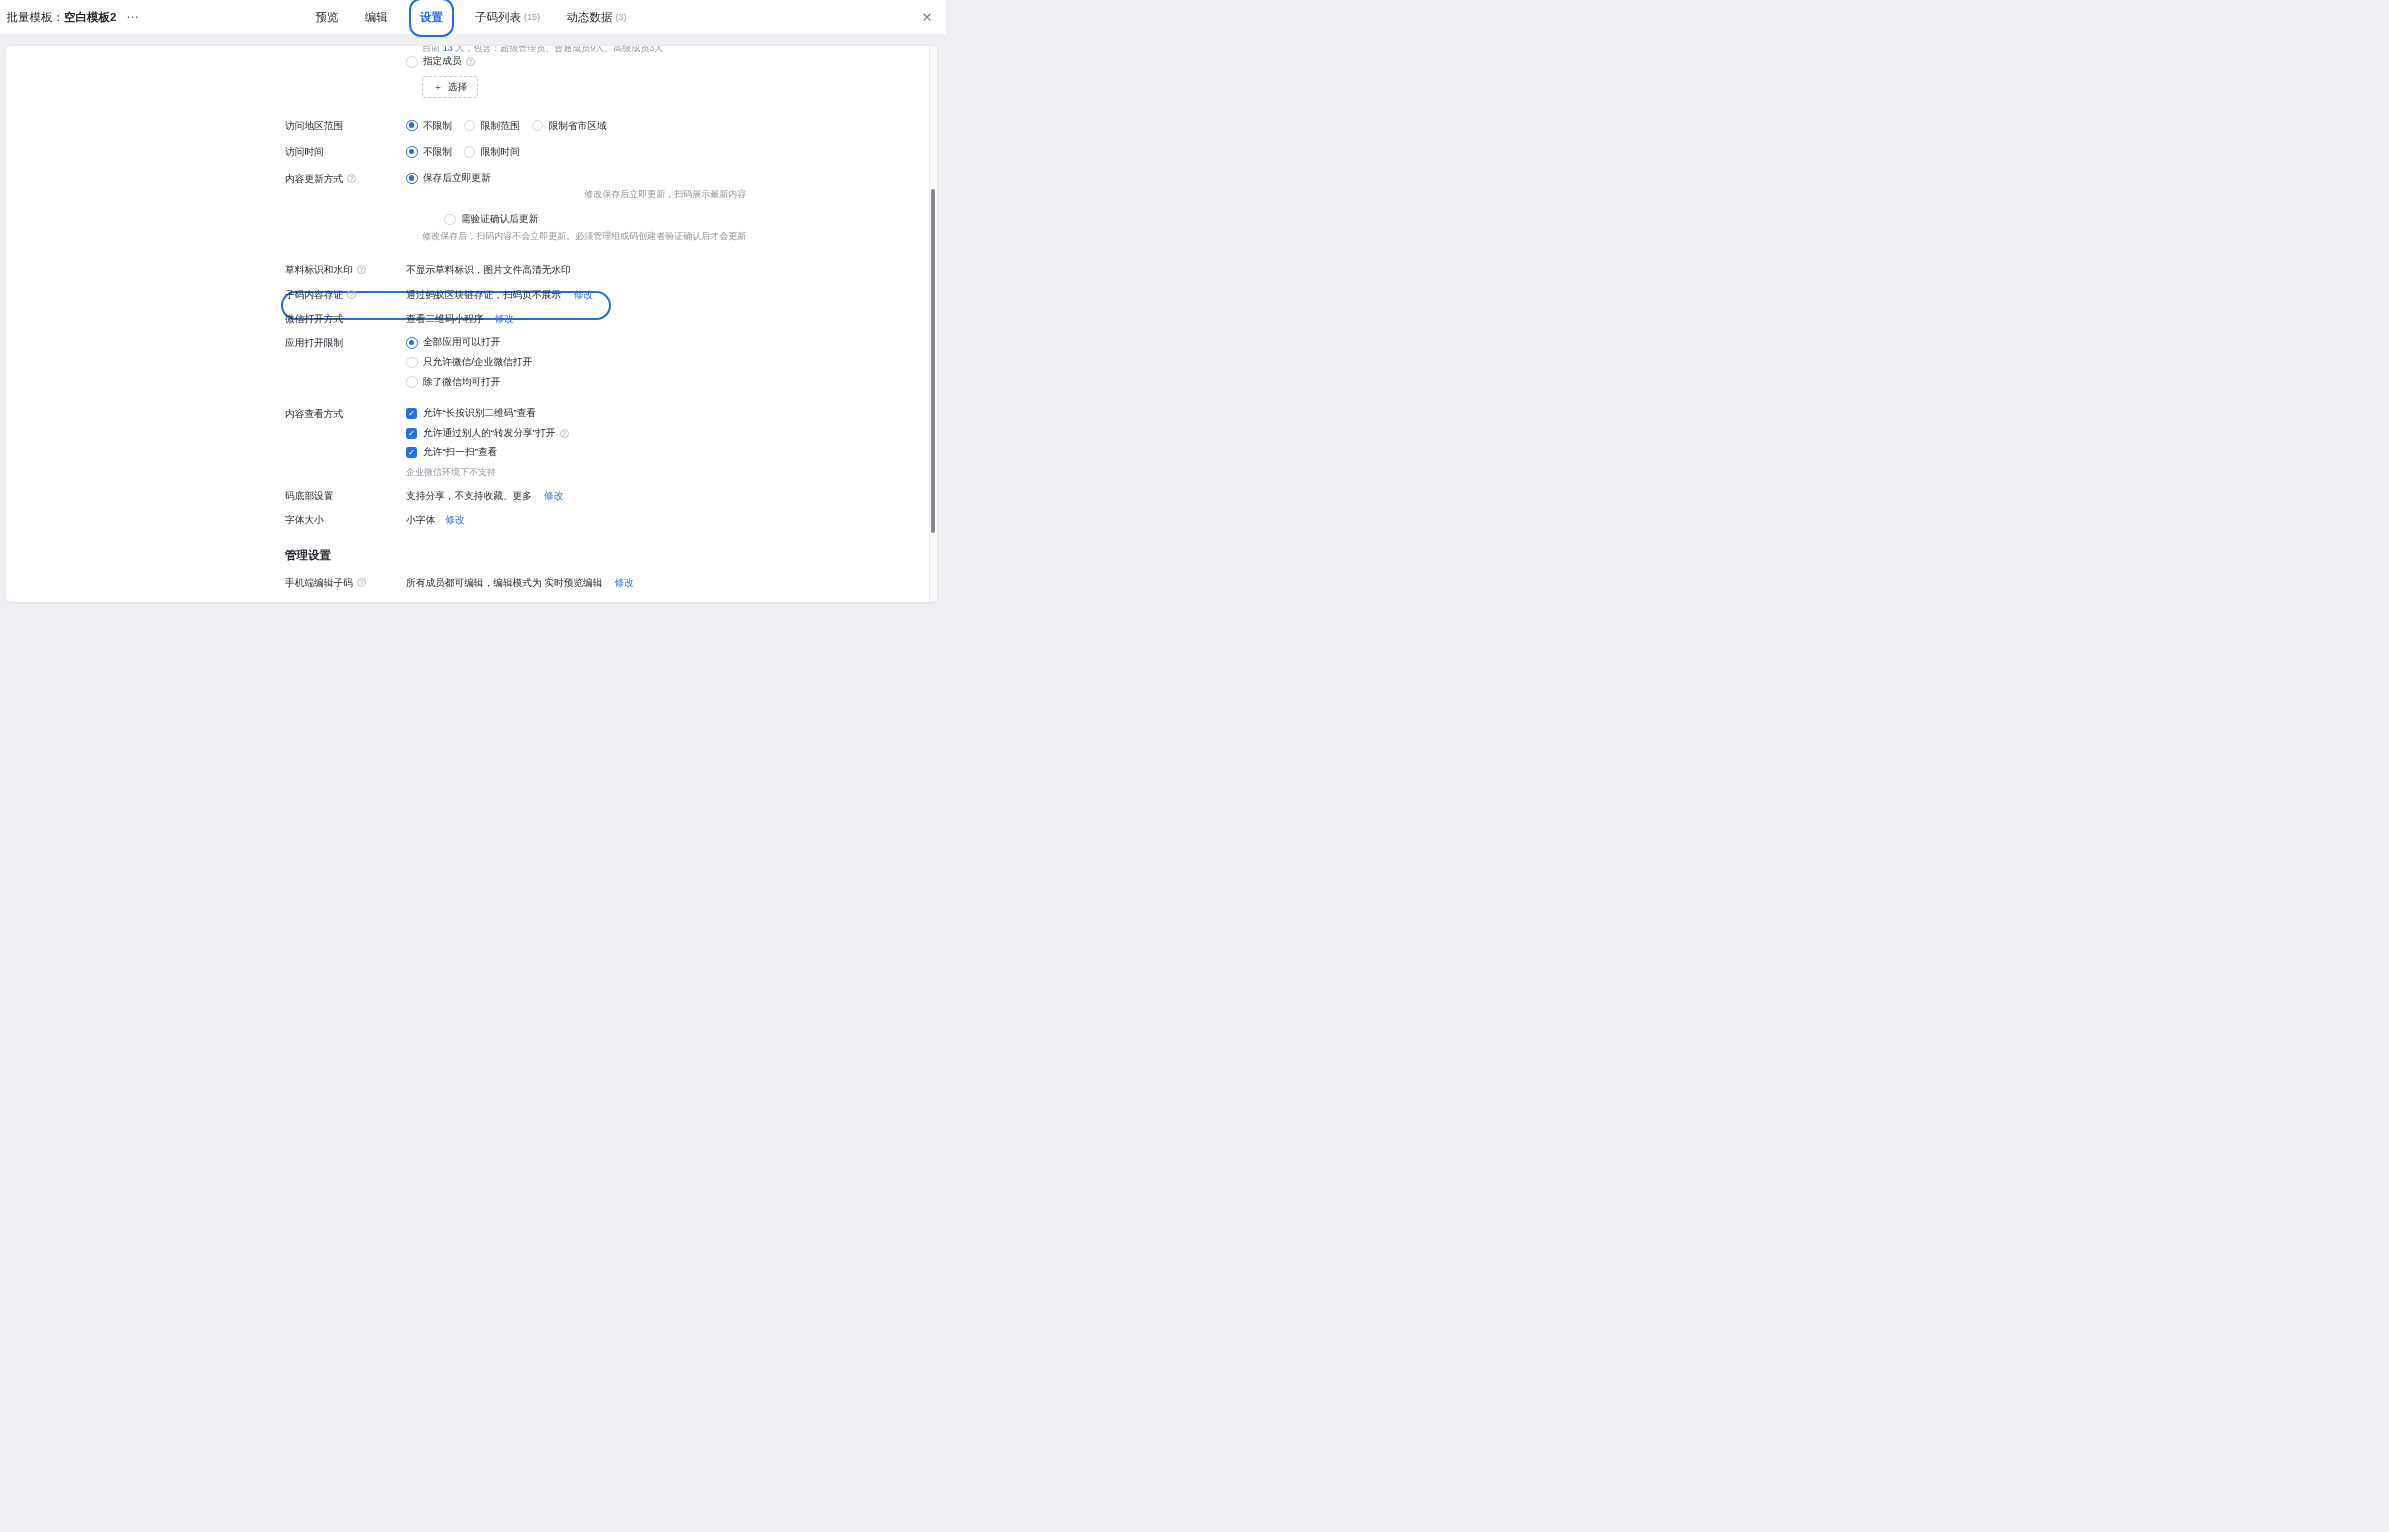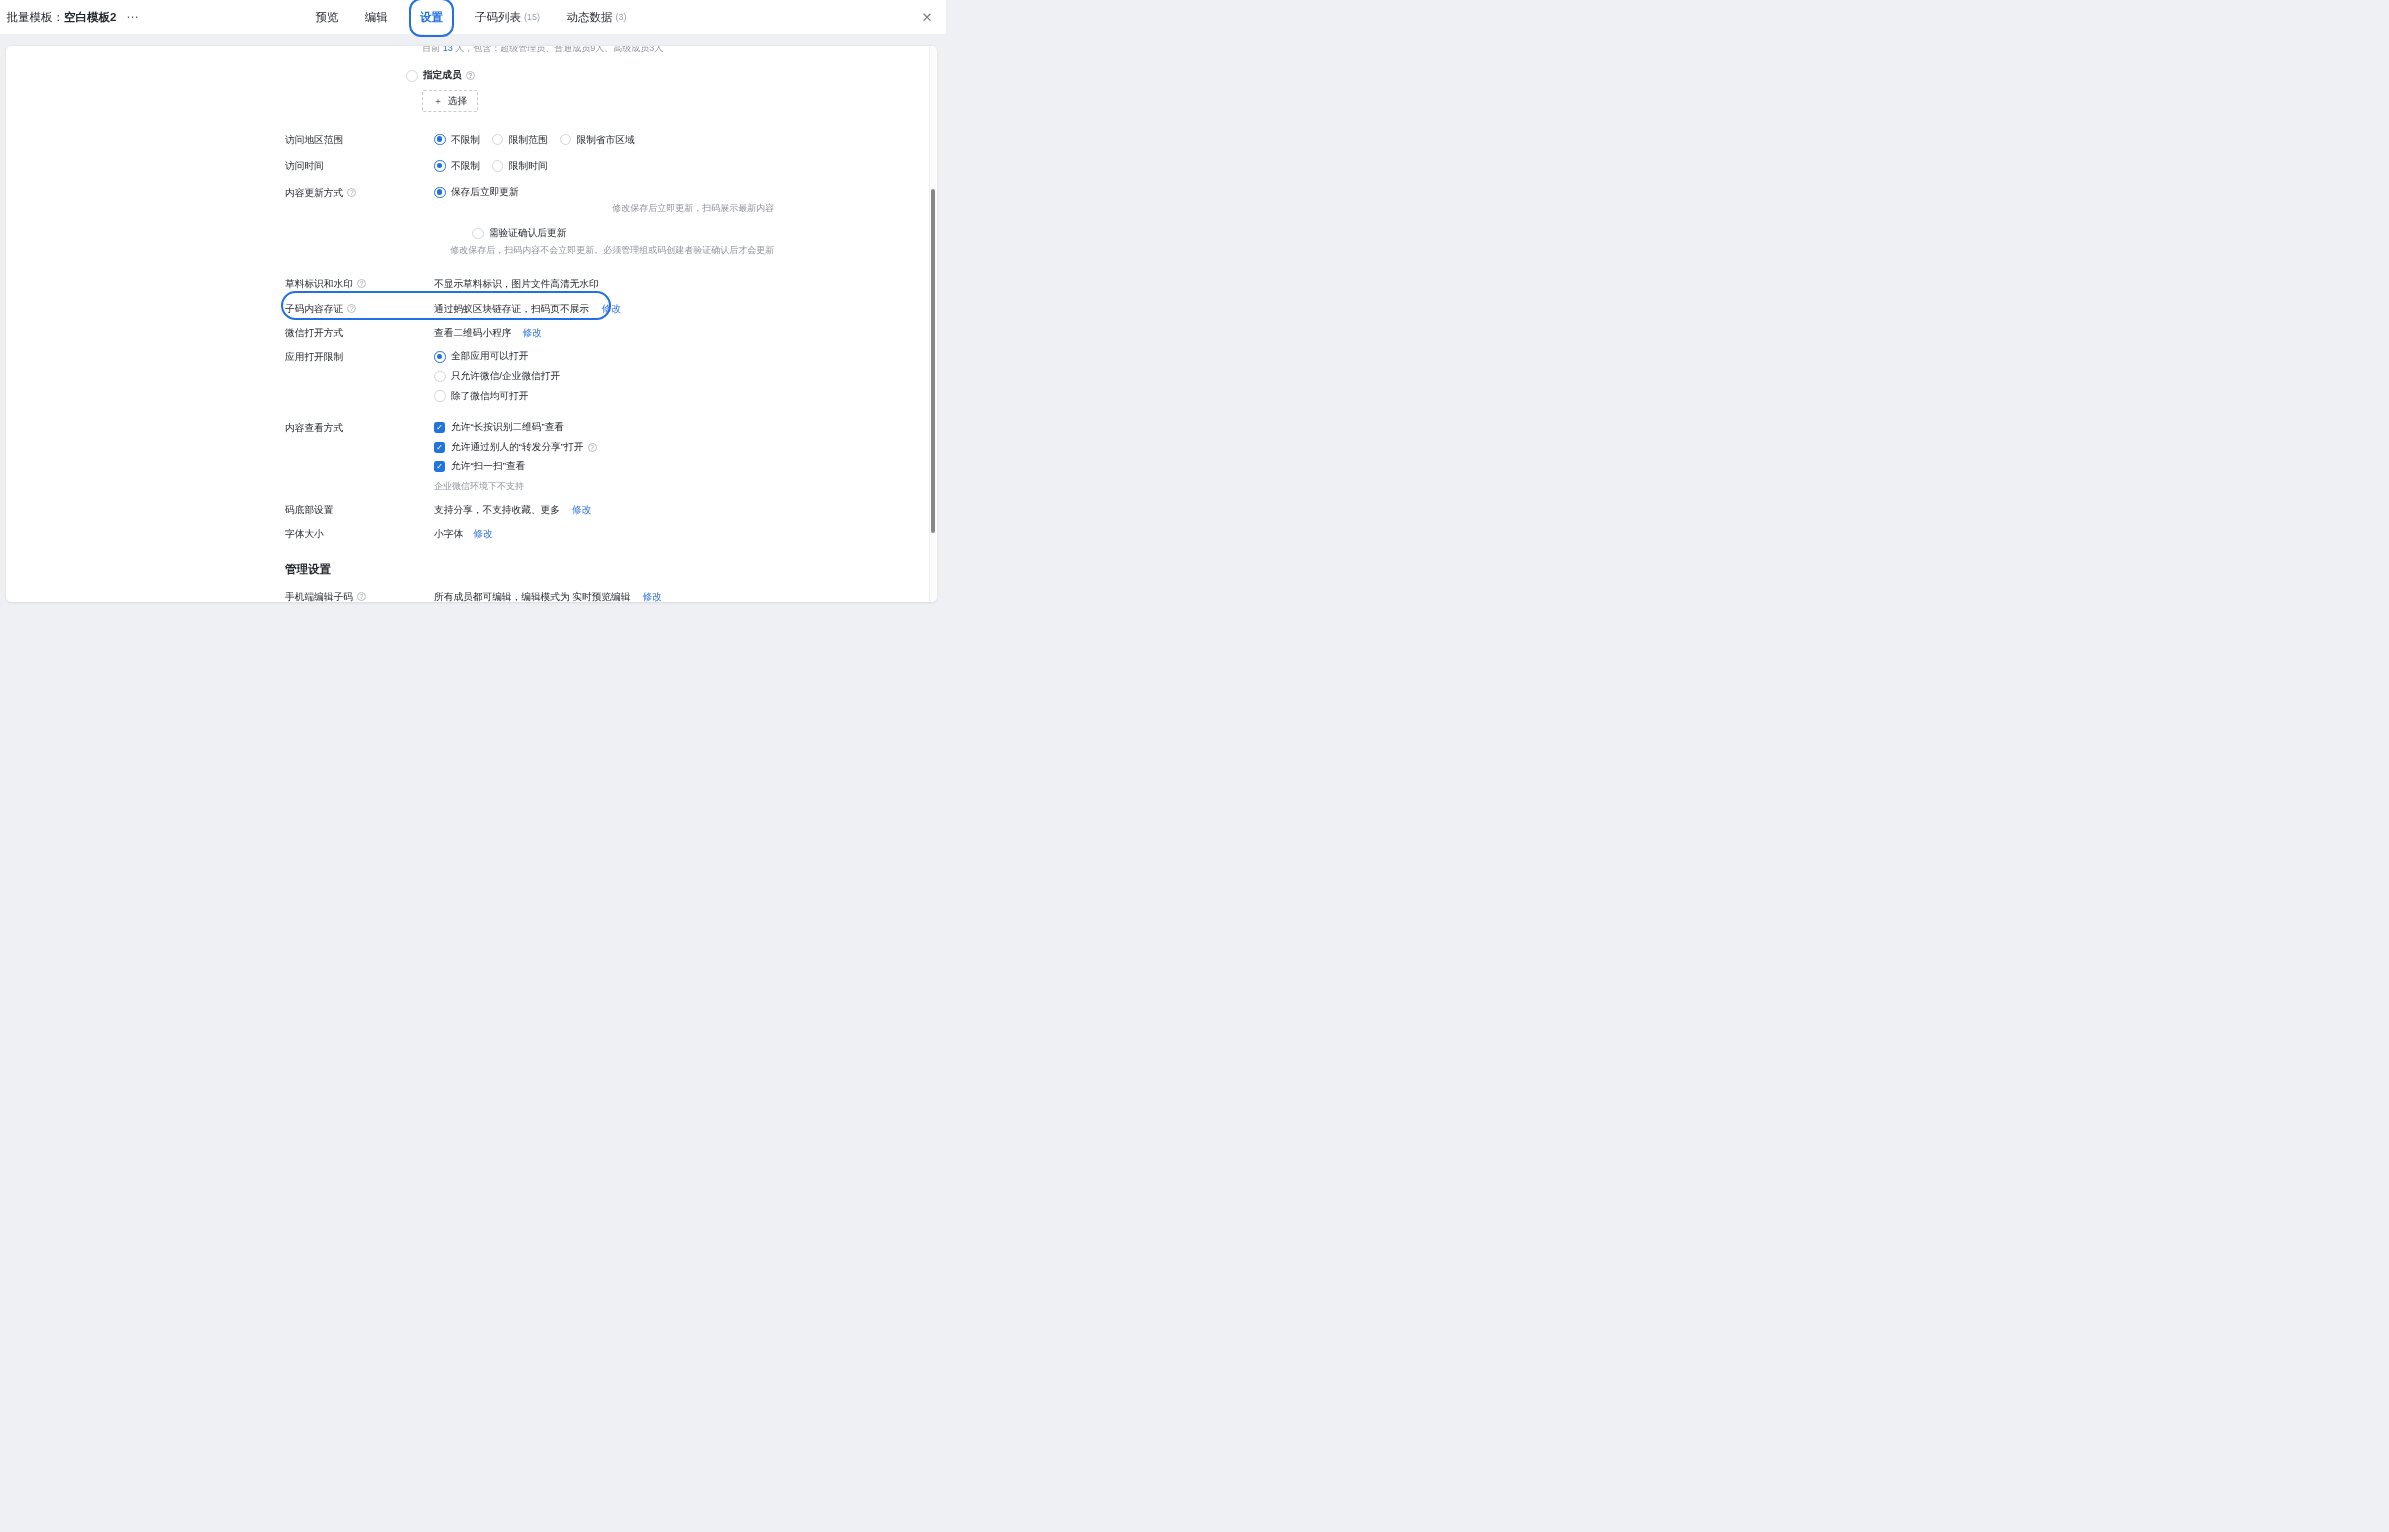--- a/index.html
+++ b/index.html
@@ -45,21 +45,21 @@
     font-size:13.3px; color:#7d828a; cursor:pointer;
   }
   
   .panel {
     position:absolute; left:6px; top:46px; width:931px; height:556px;
     background:#ffffff; border-radius:4.8px;
     box-shadow:0 0.6px 2.4px rgba(0,0,0,.09);
     overflow:hidden;
   }
   .content { padding-left:279px; position:relative; }
-  .frow { display:flex; align-items:flex-start;gap:28px; }
+  .frow { display:flex; align-items:flex-start; }
   .rlabel {
     width:121px; flex:none; font-size:9.7px; line-height:13.3px; color:#23272e;
     display:flex; align-items:center;
   }
   .rvalue { font-size:9.7px; line-height:13.3px; display:flex; align-items:center; }
   .help { color:#8f949e; font-size:9px; line-height:12px; }
   .link { color:#2b6fe3; cursor:pointer; }
   .blue { color:#2b6fe3; }
   
   .radio {
@@ -145,21 +145,21 @@
 <div class="panel">
 
   <div class="hl-ring"></div>
 
   <div class="content">
 
     <div style="margin-left:121px;">
       <div class="help" style="margin-top:-3.6px; margin-left:16.3px;">
         <span>目前 </span><span class="blue">13</span><span> 人，包含：超级管理员、普通成员9人、高级成员3人</span>
       </div>
-      <div class="opt" style="margin-top:15px;font-weight:bold;">
+      <div class="opt" style="margin-top:1px;">
         <span class="radio"></span>
         <span style="font-size:9.7px;">指定成员</span>
         <span class="qicon">?</span>
       </div>
       <div class="select-btn">
         <span class="plus">＋</span>
         <span>选择</span>
       </div>
     </div>
 

